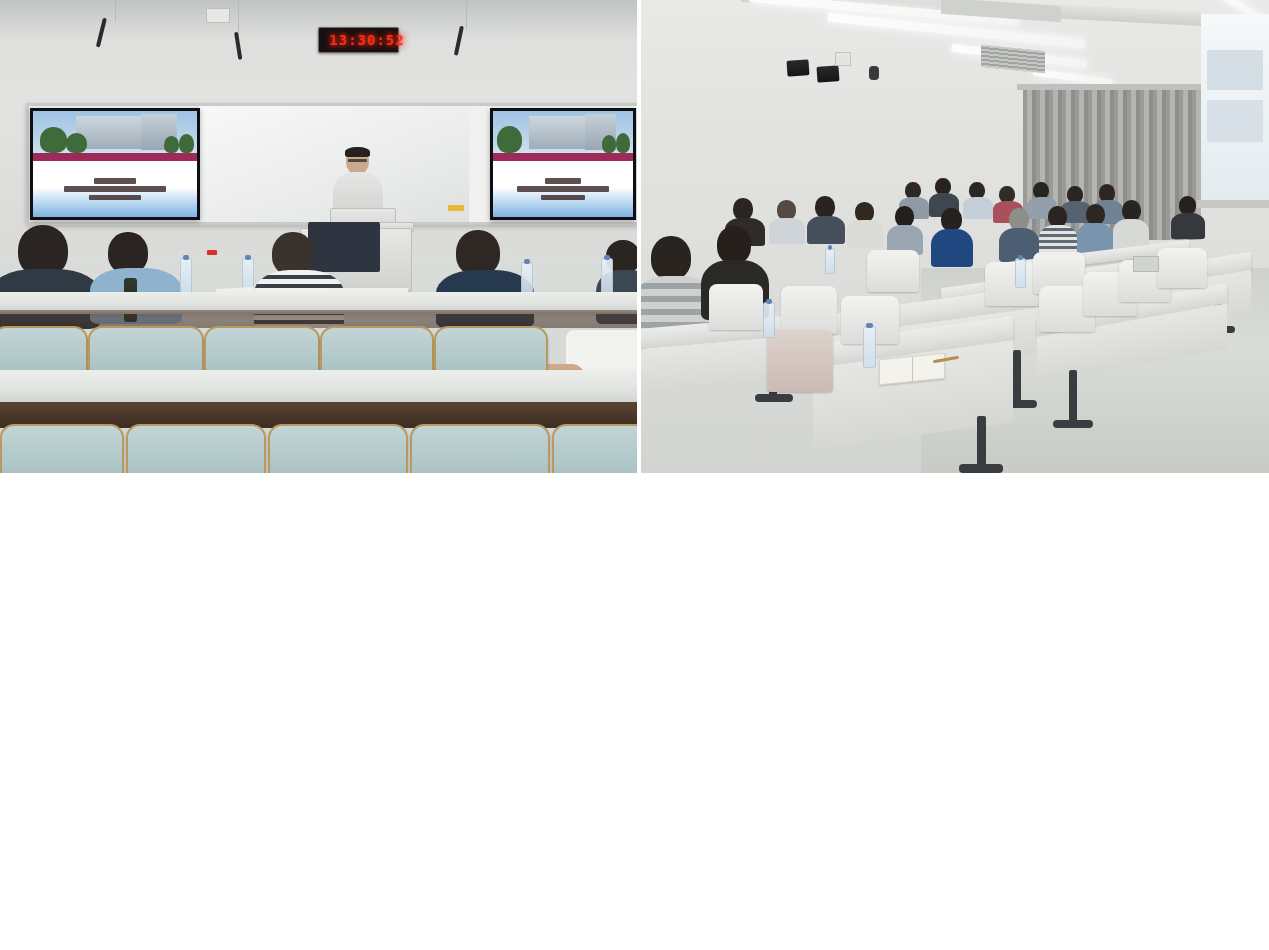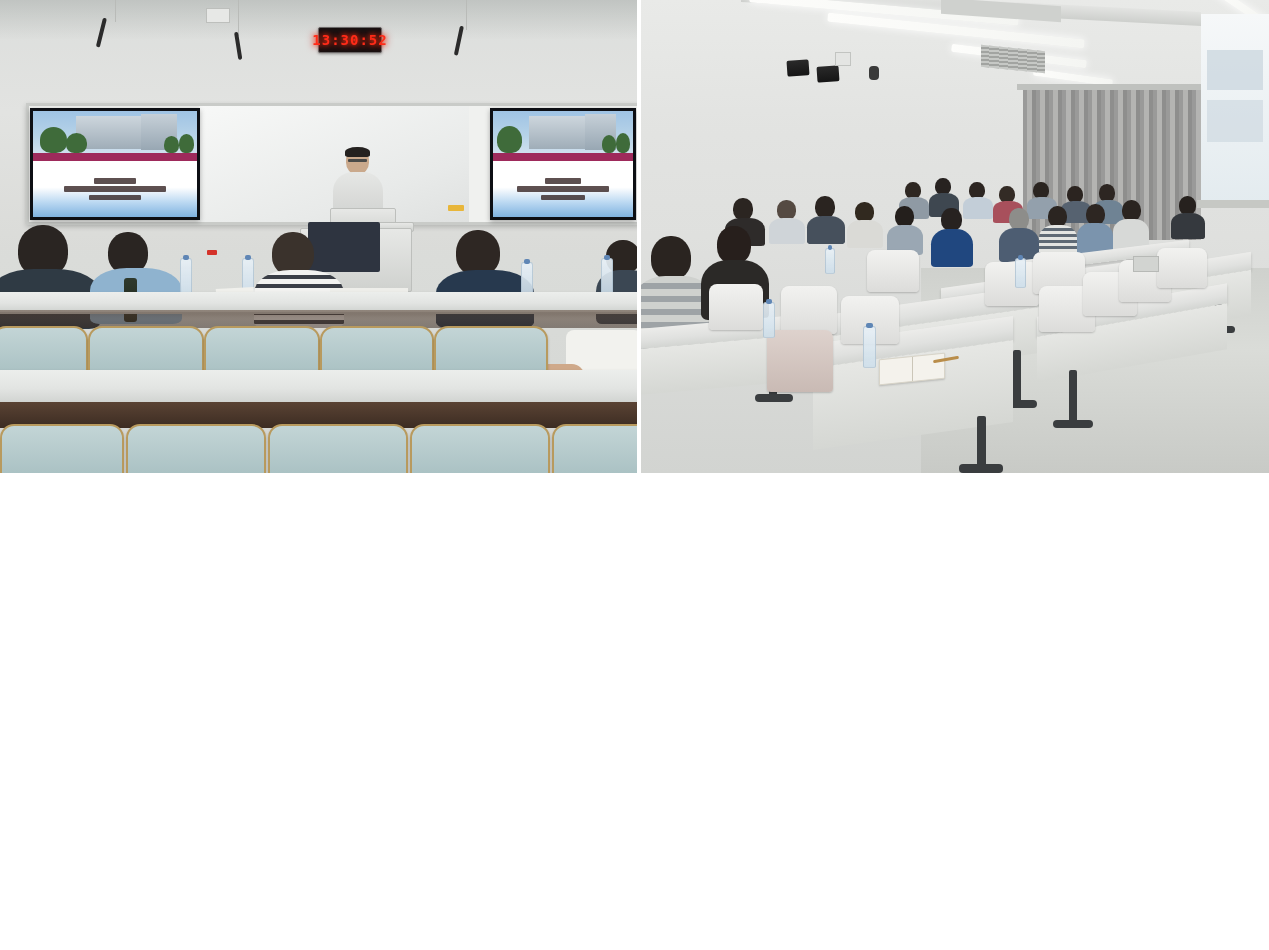--- a/index.html
+++ b/index.html
@@ -18,21 +18,21 @@
   
   .p1{background:linear-gradient(#d9dbd8 0%,#dcdedb 40%,#d4d6d3 100%);}
   .p1 .wall{position:absolute;left:0;top:0;right:0;height:250px;
     background:linear-gradient(180deg,#dcdedc 0%,#e2e3e1 45%,#dadbd8 100%);}
   .p1 .wall-shadow{position:absolute;left:0;top:0;width:100%;height:40px;
     background:linear-gradient(180deg,rgba(170,175,172,.55),rgba(170,175,172,0));}
   .clock{
     position:absolute;background:#161212;border:1px solid #6b6b6b;border-radius:2px;
     color:#ff2b18;font-family:"DejaVu Sans Mono",monospace;font-weight:bold;
     display:flex;align-items:center;justify-content:center;letter-spacing:1px;
-    text-shadow:0 0 5px #ff3a1a,0 0 9px #c01000;box-shadow:0 1px 3px rgba(0,0,0,.4);
+    text-shadow:0 0 5px #ff3a1a,0 0 9px #c01000;box-shadow:0 1px 3px rgba(0,0,0,.4);padding-left:17px;
   }
   .p1 .clock{left:318px;top:27px;width:62px;height:24px;font-size:14px;}
 
   .mic{position:absolute;background:#2b2b2b;border-radius:2px;transform-origin:top center;}
   .micwire{position:absolute;width:1px;background:#b9bbb8;}
 
   .board-frame{position:absolute;background:#f0f1ef;border:3px solid #c9cbc8;
     box-shadow:0 2px 5px rgba(0,0,0,.18);}
   .whiteboard{position:absolute;background:linear-gradient(160deg,#f7f8f7,#e8eae9 70%,#dfe1e0);}
 

